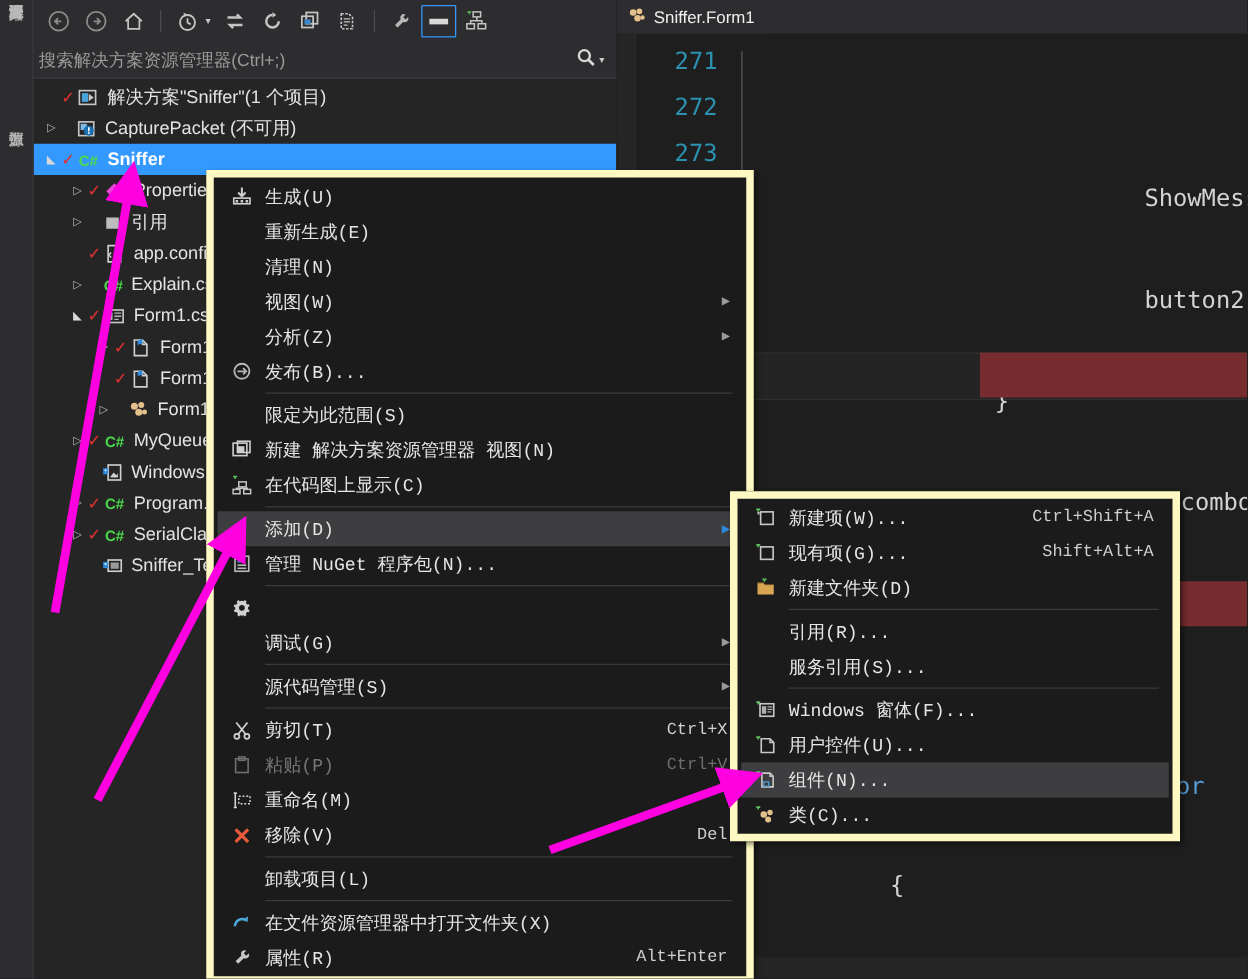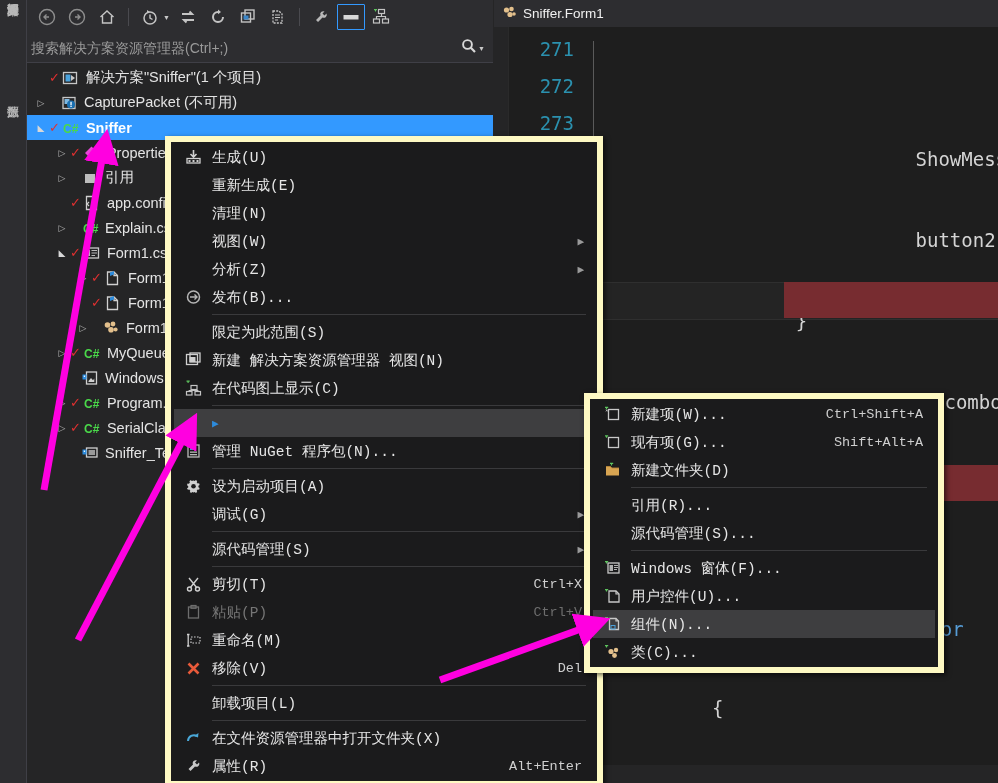--- a/index.html
+++ b/index.html
@@ -686,20 +686,21 @@
             <rect x="10" y="11.5" width="5.5" height="3.5" fill="none" stroke="#c4c4c4" stroke-width="1.2"></rect>
             <path d="M9 9.5 V10.5 M4.2 11.5 V10.5 H12.8 V11.5" fill="none" stroke="#c4c4c4" stroke-width="1.2"></path>
             <path d="M1.5 0.5 h3.2 v1.3 h-1 v1.3 h-1.2 V1.8 H1.5 Z" fill="#5ec45e"></path>
           </svg>
         </span>
         <span class="mi-text">在代码图上显示(C)</span>
       </div>
       <div class="msep"></div>
       <div class="mi hover">
         <span class="mi-ico"></span>
+        <span class="mi-text">添加(D)</span>
         <span class="mi-arrow">▶</span>
       </div>
       <div class="mi">
         <span class="mi-ico">
           <svg width="17" height="16" viewBox="0 0 17 16">
             <rect x="3" y="2" width="11" height="12" fill="none" stroke="#b9b9b9" stroke-width="1.3"></rect>
             <rect x="5" y="4" width="3" height="3" fill="#4a90c9"></rect>
             <rect x="5" y="8.5" width="7" height="1.3" fill="#b9b9b9"></rect>
             <rect x="5" y="11" width="7" height="1.3" fill="#b9b9b9"></rect>
           </svg>
@@ -707,21 +708,20 @@
         <span class="mi-text">管理 NuGet 程序包(N)...</span>
       </div>
       <div class="msep"></div>
       <div class="mi">
         <span class="mi-ico">
           <svg width="17" height="16" viewBox="0 0 17 16">
             <path d="M8.5 2.5 l1.4 .4 .9-1 1.4 1.1-.5 1.3 1 1.2 1.4-.2.5 1.7-1.2.7v1.6l1.2.7-.5 1.7-1.4-.2-1 1.2.5 1.3-1.4 1.1-.9-1-1.4.4-1.4-.4-.9 1-1.4-1.1.5-1.3-1-1.2-1.4.2L2 10.2l1.2-.7V7.9L2 7.2l.5-1.7 1.4.2 1-1.2-.5-1.3L5.8 2l.9 1z" fill="#d0d0d0"></path>
             <circle cx="8.5" cy="8.2" r="2.3" fill="#1b1b1c"></circle>
           </svg>
         </span>
-        <span class="mi-text">设为启动项目(A)</span>
       </div>
       <div class="mi">
         <span class="mi-ico"></span>
         <span class="mi-text">调试(G)</span>
         <span class="mi-arrow dim">▶</span>
       </div>
       <div class="msep"></div>
       <div class="mi">
         <span class="mi-ico"></span>
         <span class="mi-text">源代码管理(S)</span>
@@ -825,21 +825,21 @@
         </span>
         <span class="mi-text">新建文件夹(D)</span>
       </div>
       <div class="msep"></div>
       <div class="mi">
         <span class="mi-ico"></span>
         <span class="mi-text">引用(R)...</span>
       </div>
       <div class="mi">
         <span class="mi-ico"></span>
-        <span class="mi-text">源代码管理(S)...</span>
+        <span class="mi-text">服务引用(S)...</span>
       </div>
       <div class="msep"></div>
       <div class="mi">
         <span class="mi-ico">
           <svg width="17" height="16" viewBox="0 0 17 16">
             <rect x="4" y="3" width="11" height="10" fill="none" stroke="#c8c8c8" stroke-width="1.3"></rect>
             <rect x="5.5" y="5" width="3.5" height="6" fill="#b0b0b0"></rect>
             <path d="M10 5.5 h4 M10 7.5 h4 M10 9.5 h3" stroke="#b0b0b0" stroke-width="1"></path>
             <path d="M1 1 h3.2 v1.3 h-1.1 v1.3 H1.9 V2.3 H1 Z" fill="#5ec45e"></path>
           </svg>

